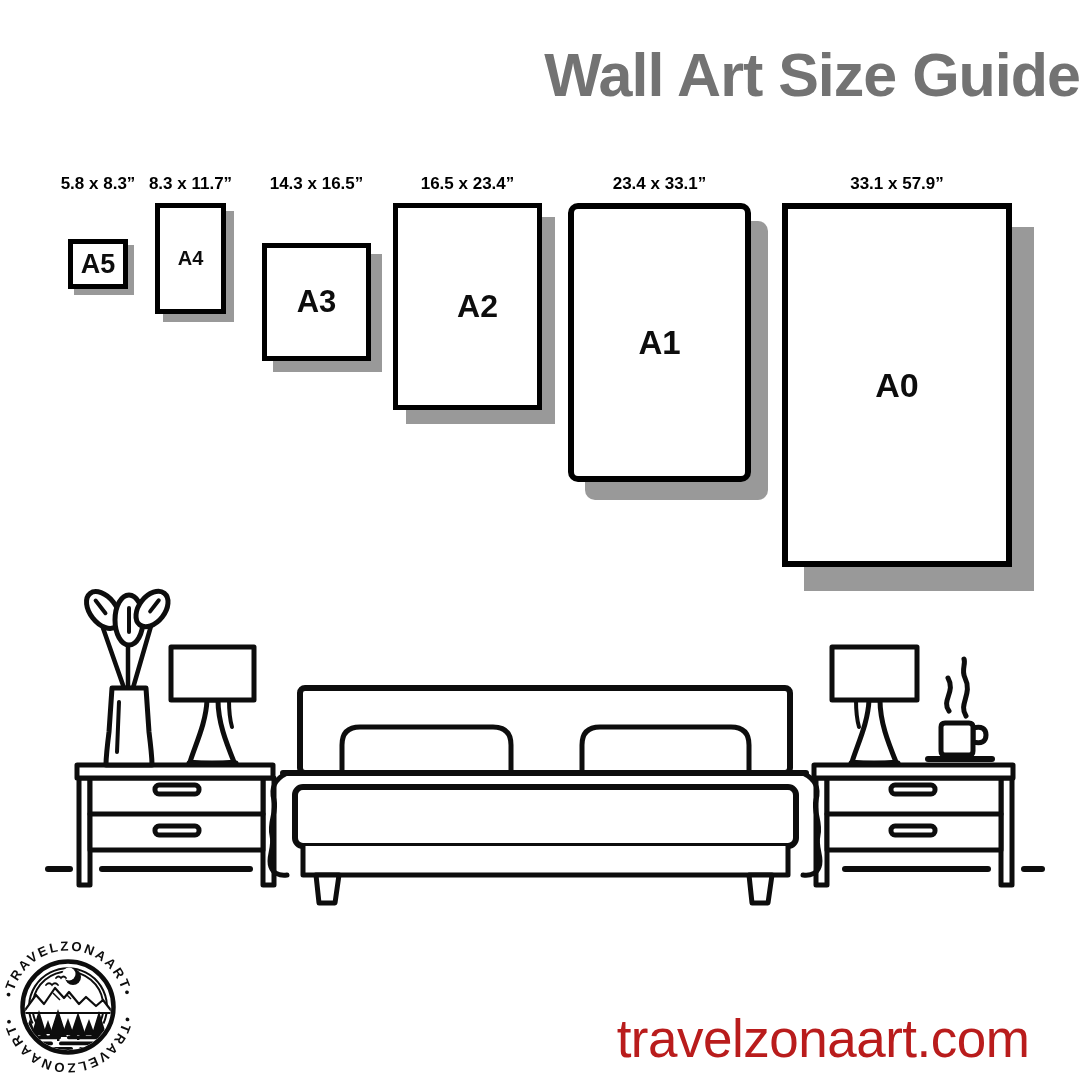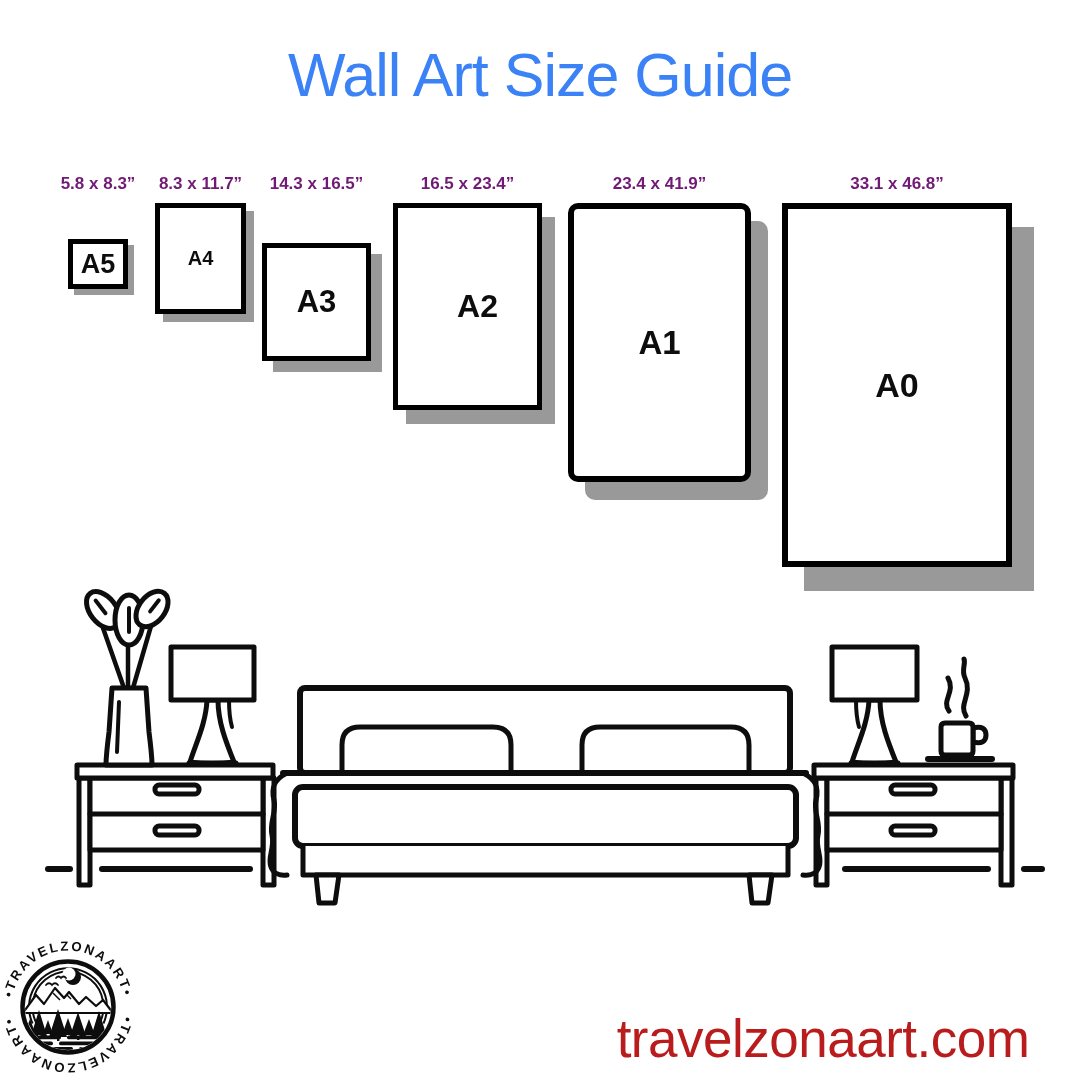--- a/index.html
+++ b/index.html
@@ -1,28 +1,28 @@
 <!DOCTYPE html>
 <html><head>
 <meta charset="utf-8">
 <style>
   html,body{margin:0;padding:0;background:#fff;}
   .canvas{position:relative;width:1080px;height:1080px;background:#ffffff;overflow:hidden;
           font-family:"Liberation Sans",sans-serif;color:#0d0d0d;}
-  .page-title{position:absolute;left:0;top:40px;width:1080px;text-align:center;
-          font-size:61px;font-weight:400;letter-spacing:-1px;color:#3b82f6;}
+  .page-title{position:absolute;left:0;top:40px;width:1080px;text-align:right;
+          font-size:61px;font-weight:700;letter-spacing:-1px;color:#737373;}
   
   .frame{position:absolute;}
   .frame .box{position:absolute;inset:0;background:#fff;border:5px solid #000;box-sizing:border-box;
           display:flex;align-items:center;justify-content:center;}
   .frame .dim{position:absolute;left:50%;bottom:calc(100% + 9px);transform:translateX(-50%);
-          white-space:nowrap;font-size:17px;font-weight:700;color:#701a75;}
+          white-space:nowrap;font-size:17px;font-weight:700;color:#000000;}
   .frame .letter{font-weight:700;color:#0d0d0d;}
   .f-a5{left:68px;top:203px;width:60px;height:86px;}   .f-a5 .box{box-shadow:6px 6px 0 #999;margin-top:36px;}  .f-a5 .letter{font-size:27px;}
-  .f-a4{left:155px;top:203px;width:91px;height:111px;text-align:center;} .f-a4 .box{box-shadow:8px 8px 0 #999;}  .f-a4 .letter{font-size:20px;}
+  .f-a4{left:155px;top:203px;width:71px;height:111px;text-align:center;} .f-a4 .box{box-shadow:8px 8px 0 #999;}  .f-a4 .letter{font-size:20px;}
   .f-a3{left:262px;top:203px;width:109px;height:158px;}.f-a3 .box{box-shadow:11px 11px 0 #999;margin-top:40px;} .f-a3 .letter{font-size:31px;}
   .f-a2{left:393px;top:203px;width:149px;height:207px;}.f-a2 .box{box-shadow:13px 14px 0 #999;padding-left:20px;} .f-a2 .letter{font-size:32px;}
   .f-a1{left:568px;top:203px;width:183px;height:279px;}.f-a1 .box{border-width:6px;box-shadow:17px 18px 0 #999;border-radius:10px;} .f-a1 .letter{font-size:33px;}
   .f-a0{left:782px;top:203px;width:230px;height:364px;}.f-a0 .box{border-width:6px;box-shadow:22px 24px 0 #999;} .f-a0 .letter{font-size:34px;}
   
   .scene{position:absolute;left:0;top:580px;}
   .logo{position:absolute;left:3px;top:933px;}
   .site-url{position:absolute;left:592px;top:1008px;width:462px;text-align:center;
           font-size:53px;font-weight:400;letter-spacing:-0.5px;color:#b91c1c;}
 </style>
@@ -51,27 +51,27 @@
         <span class="letter">A3</span>
       </div>
   </div>
   <div class="frame f-a2">
     <div class="dim">16.5 x 23.4”</div>
     <div class="box">
         <span class="letter">A2</span>
       </div>
   </div>
   <div class="frame f-a1">
-    <div class="dim">23.4 x 41.9”</div>
+    <div class="dim">23.4 x 33.1”</div>
     <div class="box">
         <span class="letter">A1</span>
       </div>
   </div>
   <div class="frame f-a0">
-    <div class="dim">33.1 x 46.8”</div>
+    <div class="dim">33.1 x 57.9”</div>
     <div class="box">
         <span class="letter">A0</span>
       </div>
   </div>
 
   <svg class="scene" width="1080" height="340" viewBox="0 0 1080 340" fill="none" stroke="#0d0d0d" stroke-linecap="round" stroke-linejoin="round">
     <g stroke-width="6">
       <path d="M48,289 H70"></path>
         <path d="M102,289 H250"></path>
         <path d="M845,289 H988"></path>

